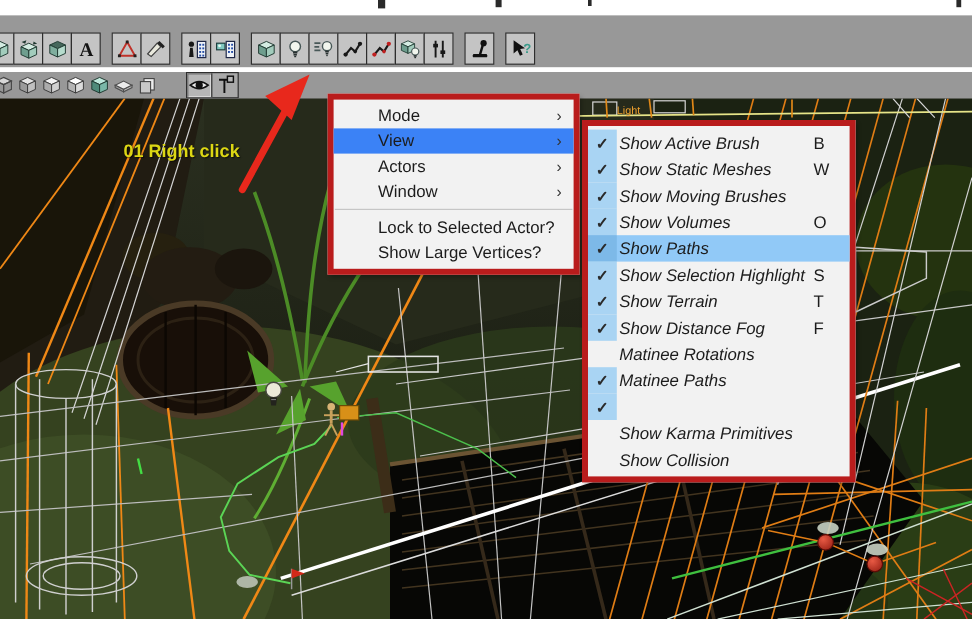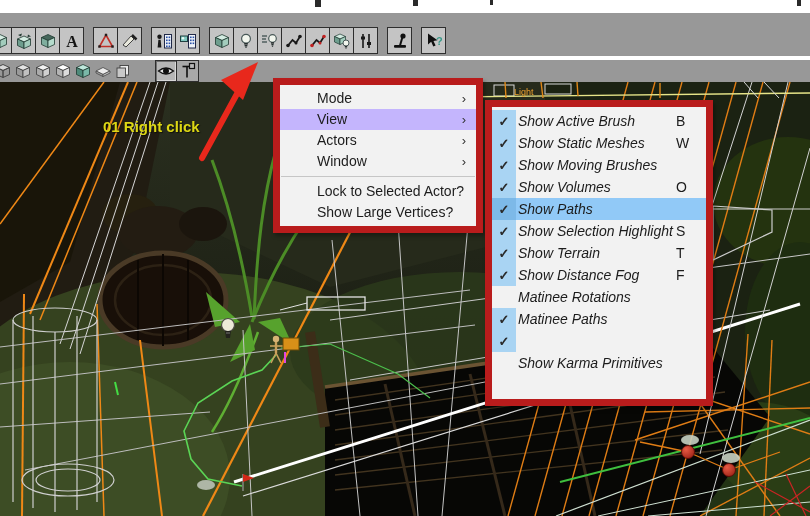--- a/index.html
+++ b/index.html
@@ -44,29 +44,29 @@
   .viewport { position:absolute; left:0; top:82px; width:810px; height:434px; background:#15170e; z-index:1; }
   .viewport svg.scene { position:absolute; left:0; top:0; }
   .annotation-label {
     position:absolute; left:103px; top:8px; color:#dcd714; font-size:15px; font-weight:bold;
     text-shadow:1px 1px 1px rgba(0,0,0,.6); white-space:nowrap; z-index:4;margin-top:28px;
   }
   .arrow-overlay { position:absolute; left:185px; top:52px; width:90px; height:120px; z-index:5; }
 
   
   .menu {
-    position:absolute; background:#f2f2f2; border:7px solid #b91c1c;
+    position:absolute; background:#f2f2f2; border:5px solid #b91c1c;
     box-shadow:2px 3px 4px rgba(0,0,0,.3); padding:3px 0;
     font-size:14px; color:#1c1c1c; z-index:10;
   }
   .context-menu { left:273px; top:78px; width:210px; }
   .view-submenu { left:485px; top:100px; width:228px; }
 
   .cm-item { height:21px; line-height:21px; padding-left:37px; position:relative; }
-  .cm-item.hl { background:#c4b5fd; }
+  .cm-item.hl { background:#3b82f6; }
   .cm-item .arrow { position:absolute; right:10px; top:0; font-size:13px; color:#333; }
   .cm-sep { height:1px; background:#c6c6c6; margin:4px 1px; }
 
   .sm-item { height:22px; display:flex; align-items:center; }
   .sm-item.hl { background:#91c9f7; }
   .sm-check { width:24px; height:22px; display:flex; align-items:center; justify-content:center;
               font-size:13px; font-weight:bold; color:#2a2a2a; flex:none; }
   .sm-item.checked .sm-check { background:#a9d4f3; }
   .sm-item.hl.checked .sm-check { background:#7db9e8; }
   .sm-label { flex:1; padding-left:2px;font-style:italic; }
@@ -638,17 +638,18 @@
         <span class="sm-check">✓</span>
         <span class="sm-shortcut"></span>
       </div>
       <div class="sm-item">
         <span class="sm-check"></span>
         <span class="sm-label">Show Karma Primitives</span>
         <span class="sm-shortcut"></span>
       </div>
       <div class="sm-item">
         <span class="sm-check"></span>
+        <span class="sm-label">Show Collision</span>
         <span class="sm-shortcut"></span>
       </div>
     </div>
 
 </div>
 
 </body></html>

